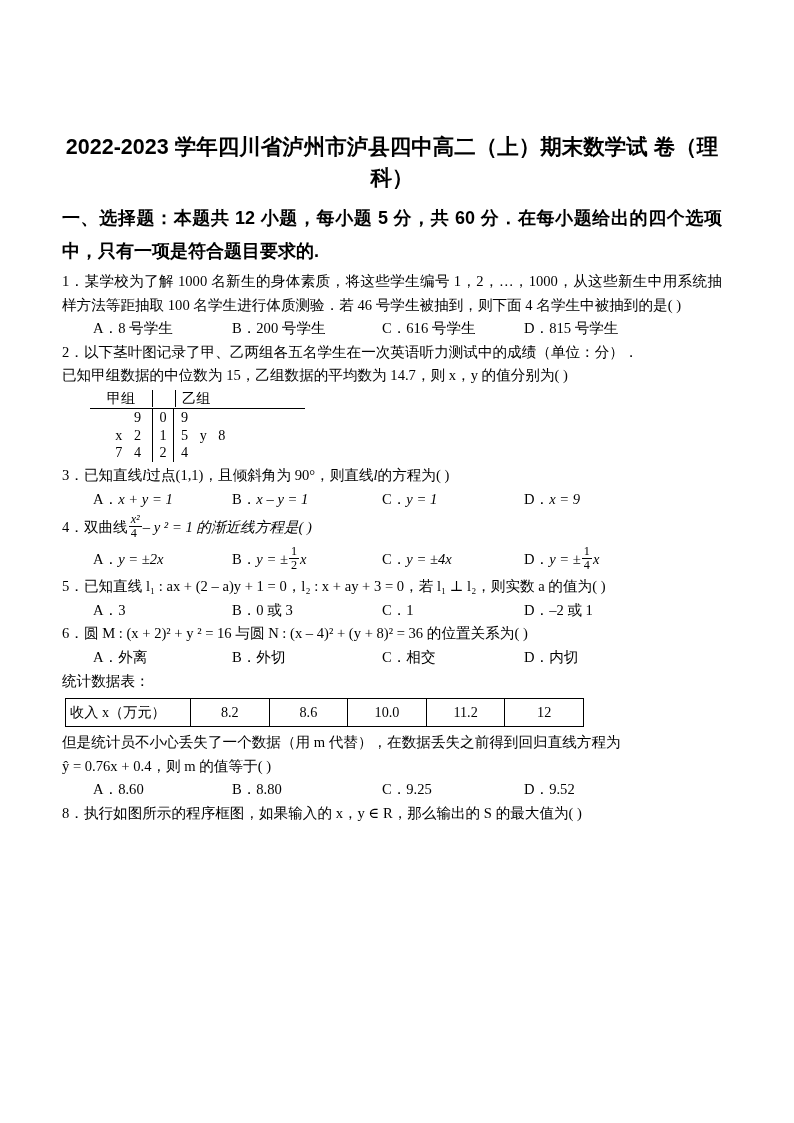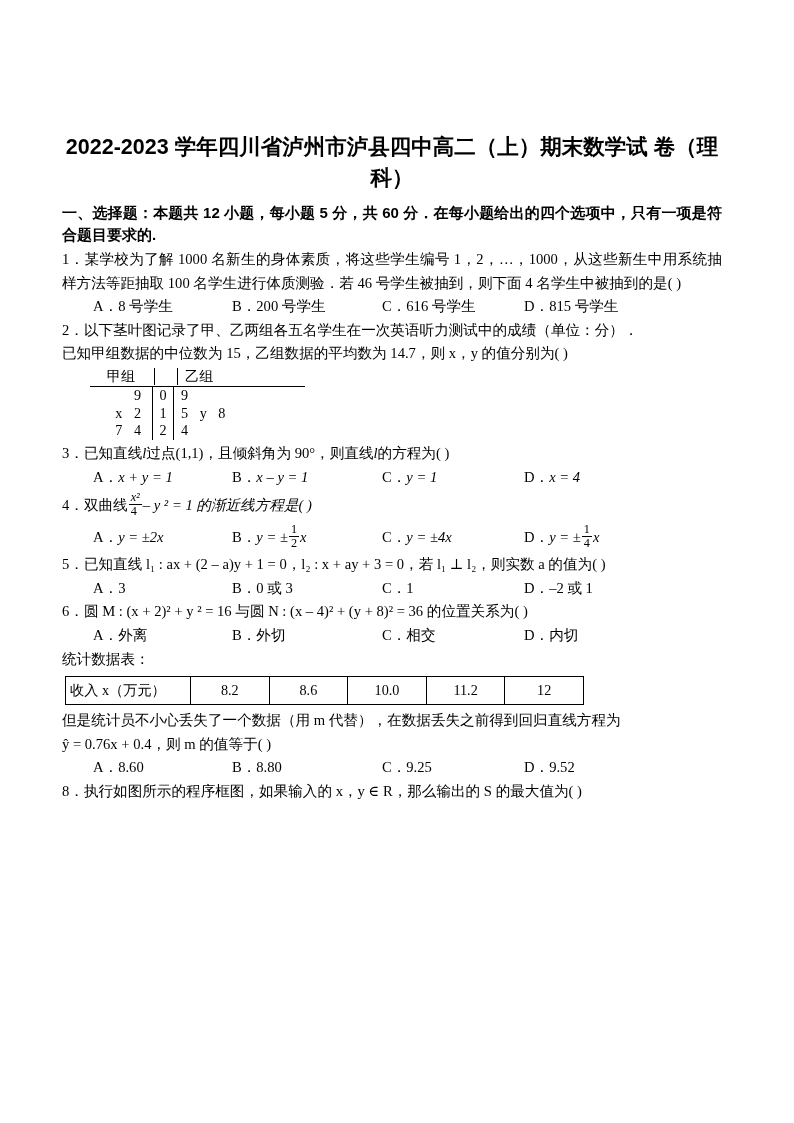--- a/index.html
+++ b/index.html
@@ -39,22 +39,22 @@
     line-height: 31px;
     text-align: center;
     margin: 0 0 8px 0;
     letter-spacing: 0px;
   }
 
   
   .section-head {
     font-family: "Liberation Sans", "DejaVu Sans", sans-serif;
     font-weight: bold;
-    font-size: 15px;
-    line-height: 22px;
+    font-size: 18px;
+    line-height: 33px;
     text-align: justify;
     text-align-last: left;
     margin: 0 0 2px 0;
   }
 
   
   .q {
     font-size: 14.6px;
     line-height: 23.6px;
     margin: 0;
@@ -102,21 +102,20 @@
   .stemleaf {
     margin: 2px 0 2px 28px;
     font-size: 14.2px;
     line-height: 17.5px;
     width: 215px;
   }
   .sl-head {
     display: flex;
     border-bottom: 1.1px solid #000;
     padding-bottom: 1px;
-    justify-content: space-between;
   }
   .sl-head .h-left  { width: 62px; text-align: center; }
   .sl-head .h-stem  { width: 22px; border-left: 1.1px solid #000; border-right: 1.1px solid #000; }
   .sl-head .h-right { width: 120px; text-align: left; padding-left: 6px; }
   .sl-row { display: flex; }
   .sl-row .c-left {
     width: 62px; text-align: right; padding-right: 7px;
     box-sizing: border-box; letter-spacing: 4px;
   }
   .sl-row .c-stem {
@@ -197,21 +196,21 @@
     </div>
 
 
     <div class="q q-stem">
       <span>3．已知直线</span><span class="mi">l</span><span>过点(1,1)，且倾斜角为 90°，则直线</span><span class="mi">l</span><span>的方程为(        )</span>
     </div>
     <div class="opts">
       <span class="opt a"><span>A．</span><span class="mi">x + y = 1</span></span>
       <span class="opt b"><span>B．</span><span class="mi">x – y = 1</span></span>
       <span class="opt c"><span>C．</span><span class="mi">y = 1</span></span>
-      <span class="opt d"><span>D．</span><span class="mi">x = 4</span></span>
+      <span class="opt d"><span>D．</span><span class="mi">x = 9</span></span>
     </div>
 
     <div class="q q-stem" style="height:32px;line-height:32px;">
       <span>4．双曲线</span><span class="frac"><span class="num mi">x²</span><span class="den">4</span></span><span class="mi">– y ² = 1 的渐近线方程是(        )</span>
     </div>
     <div class="opts tall">
       <span class="opt a"><span>A．</span><span class="mi">y = ±2x</span></span>
       <span class="opt b"><span>B．</span><span class="mi">y = ±</span><span class="frac"><span class="num">1</span><span class="den">2</span></span><span class="mi">x</span></span>
       <span class="opt c"><span>C．</span><span class="mi">y = ±4x</span></span>
       <span class="opt d"><span>D．</span><span class="mi">y = ±</span><span class="frac"><span class="num">1</span><span class="den">4</span></span><span class="mi">x</span></span>

